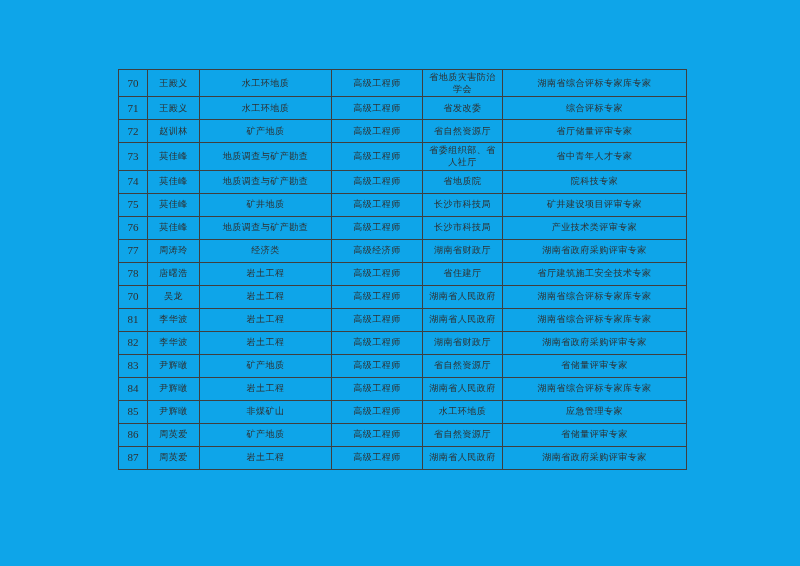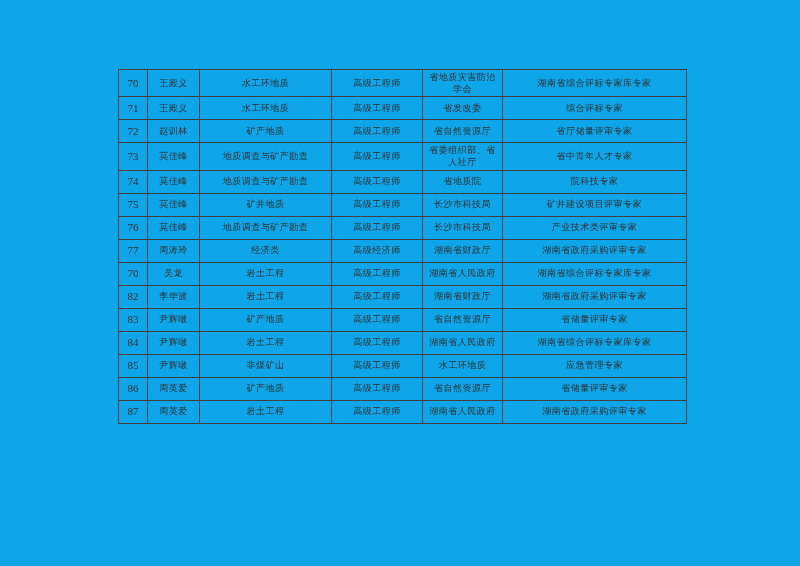--- a/index.html
+++ b/index.html
@@ -115,22 +115,38 @@
         </tr>
         <tr>
           <td class="col-seq">77</td>
           <td class="col-name">周涛玲</td>
           <td class="col-specialty">经济类</td>
           <td class="col-title">高级经济师</td>
           <td class="col-org">湖南省财政厅</td>
           <td class="col-expert">湖南省政府采购评审专家</td>
         </tr>
         <tr>
+          <td class="col-seq">78</td>
+          <td class="col-name">唐曙浩</td>
+          <td class="col-specialty">岩土工程</td>
+          <td class="col-title">高级工程师</td>
+          <td class="col-org">省住建厅</td>
+          <td class="col-expert">省厅建筑施工安全技术专家</td>
+        </tr>
+        <tr>
           <td class="col-seq">70</td>
           <td class="col-name">吴龙</td>
+          <td class="col-specialty">岩土工程</td>
+          <td class="col-title">高级工程师</td>
+          <td class="col-org">湖南省人民政府</td>
+          <td class="col-expert">湖南省综合评标专家库专家</td>
+        </tr>
+        <tr>
+          <td class="col-seq">81</td>
+          <td class="col-name">李华波</td>
           <td class="col-specialty">岩土工程</td>
           <td class="col-title">高级工程师</td>
           <td class="col-org">湖南省人民政府</td>
           <td class="col-expert">湖南省综合评标专家库专家</td>
         </tr>
         <tr>
           <td class="col-seq">82</td>
           <td class="col-name">李华波</td>
           <td class="col-specialty">岩土工程</td>
           <td class="col-title">高级工程师</td>

